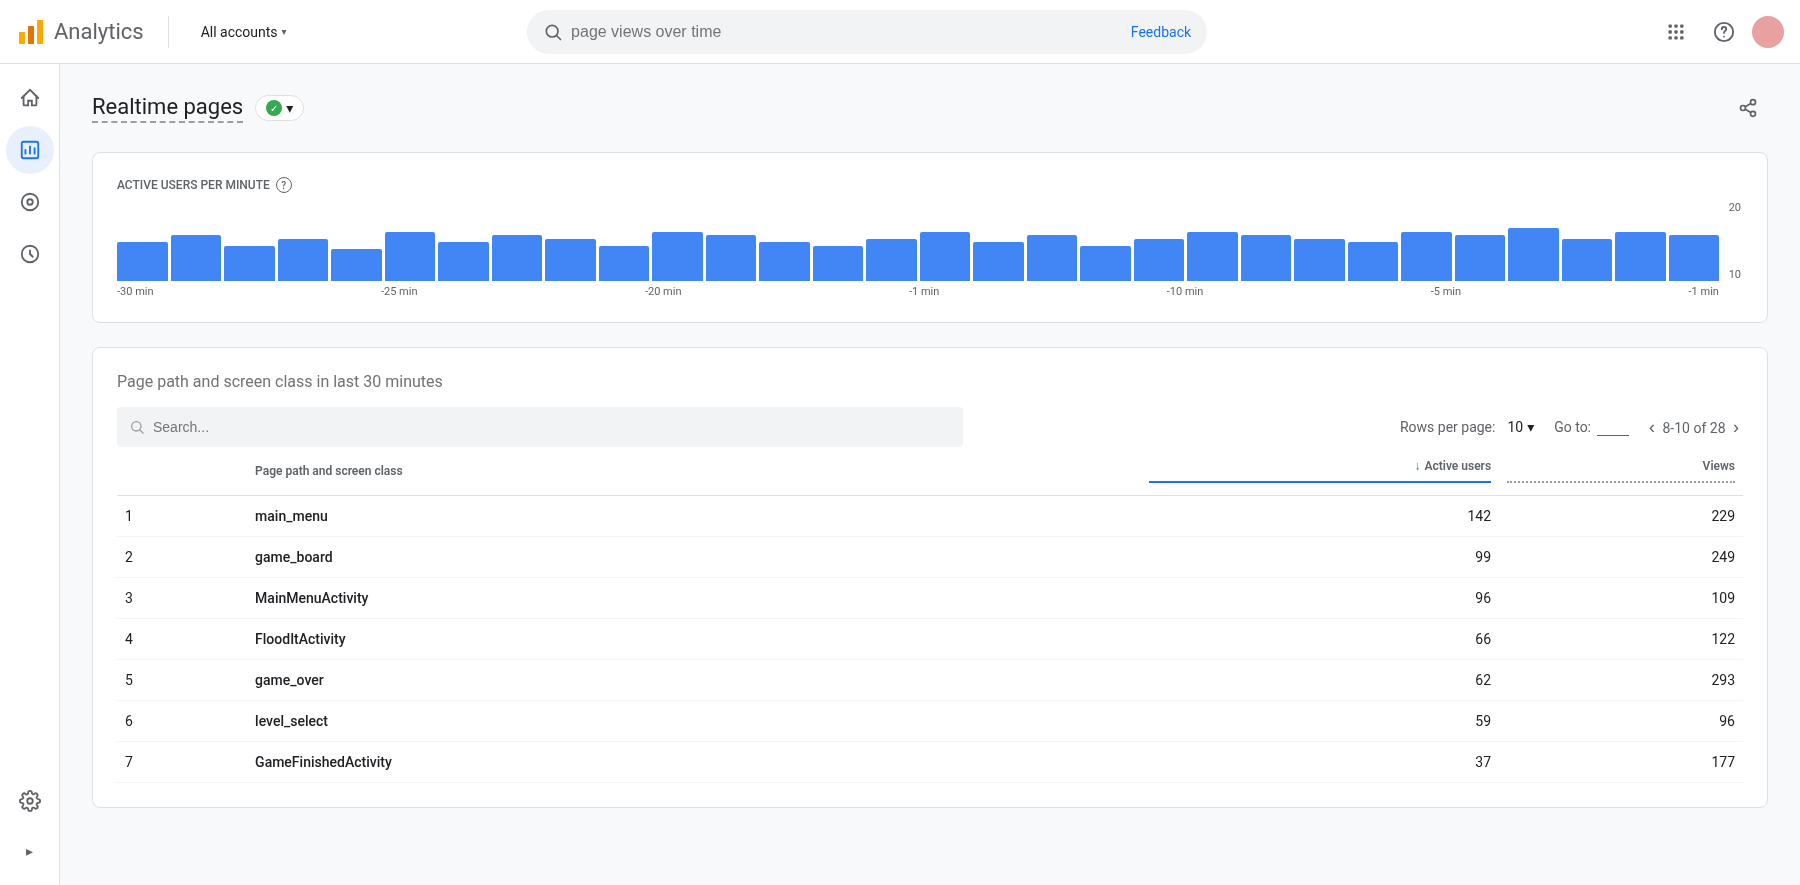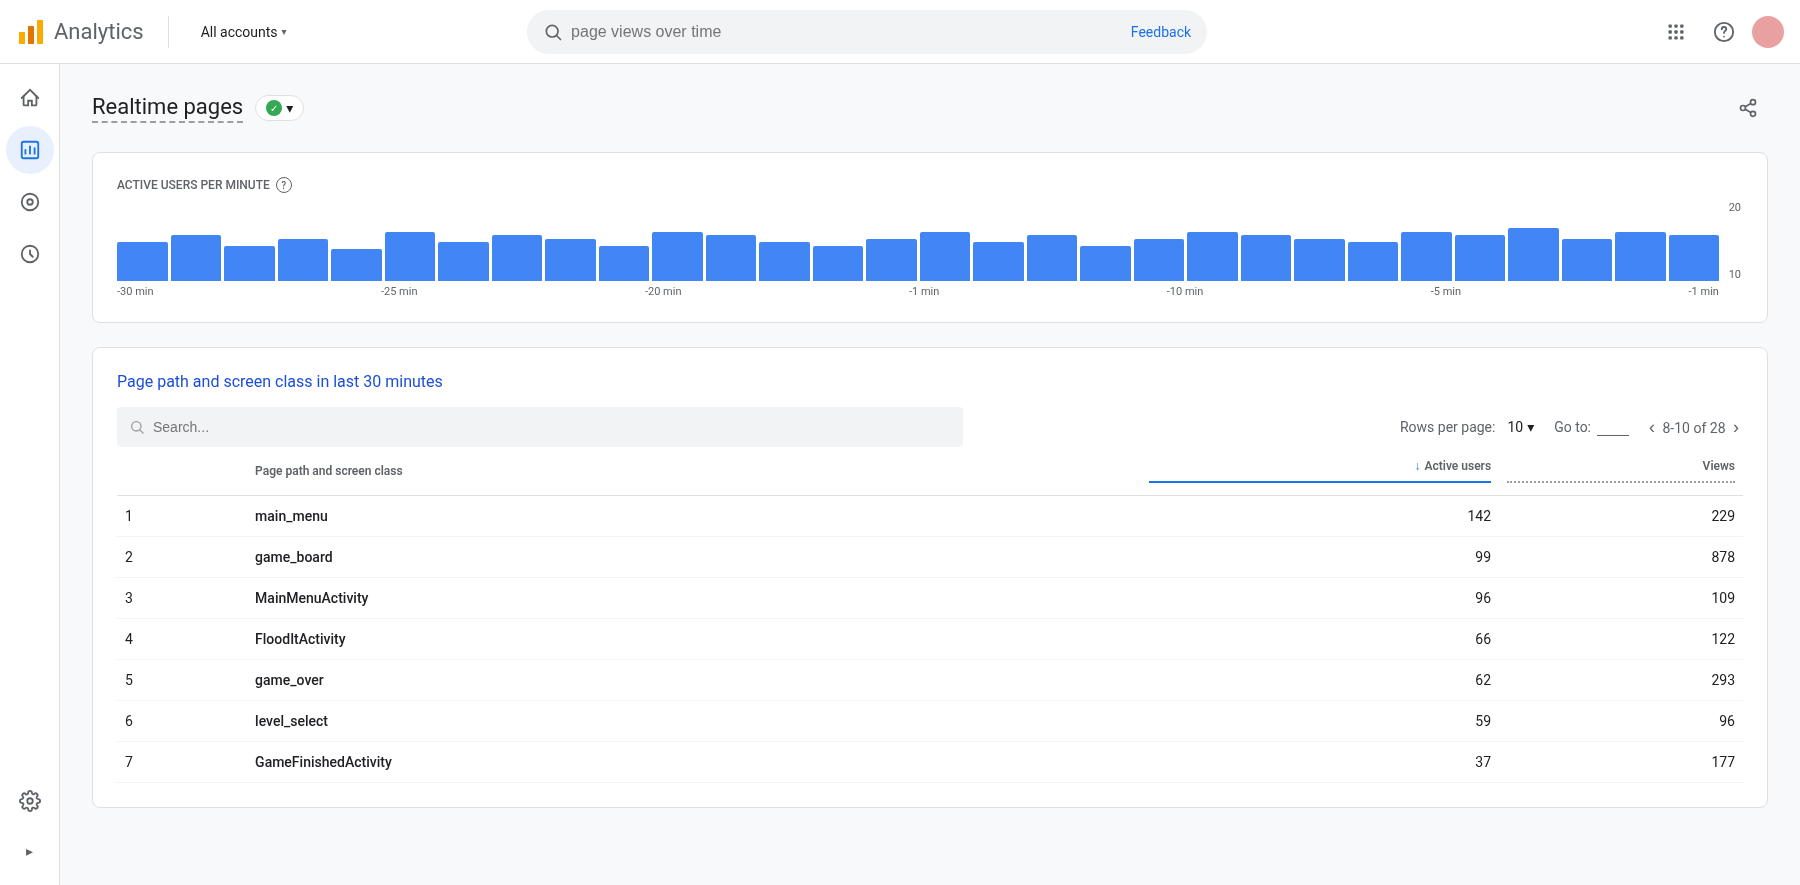--- a/index.html
+++ b/index.html
@@ -293,21 +293,21 @@
     
     .table-section {
       background: #fff;
       border: 1px solid #e0e0e0;
       border-radius: 8px;
       padding: 24px;
     }
     .table-section-title {
       font-size: 16px;
       font-weight: 400;
-      color: #1d4ed8;
+      color: #737373;
       margin-bottom: 16px;
     }
     .table-controls {
       display: flex;
       align-items: center;
       margin-bottom: 0;
     }
     .search-input-wrap {
       display: flex;
       align-items: center;
@@ -648,21 +648,21 @@
         <tr>
       <td class="col-num">1</td>
       <td class="col-path" style="cursor:pointer;font-weight:500;">main_menu</td>
       <td class="col-active right">142</td>
       <td class="col-views right">229</td>
     </tr>
             <tr>
       <td class="col-num">2</td>
       <td class="col-path" style="cursor:pointer;font-weight:500;">game_board</td>
       <td class="col-active right">99</td>
-      <td class="col-views right">878</td>
+      <td class="col-views right">249</td>
     </tr>
             <tr>
       <td class="col-num">3</td>
       <td class="col-path" style="cursor:pointer;font-weight:500;">MainMenuActivity</td>
       <td class="col-active right">96</td>
       <td class="col-views right">109</td>
     </tr>
             <tr>
       <td class="col-num">4</td>
       <td class="col-path" style="cursor:pointer;font-weight:500;">FloodItActivity</td>

